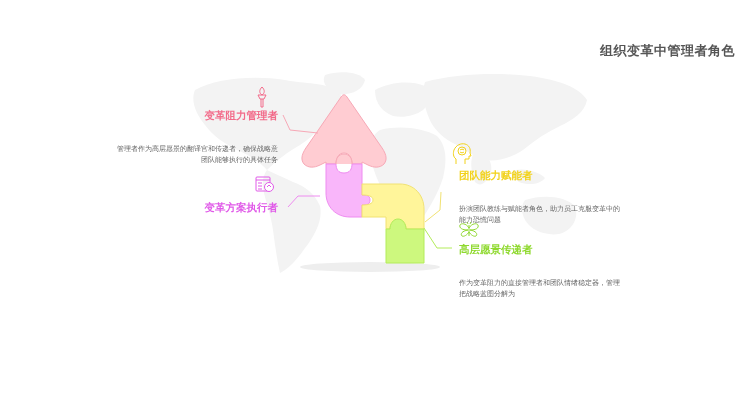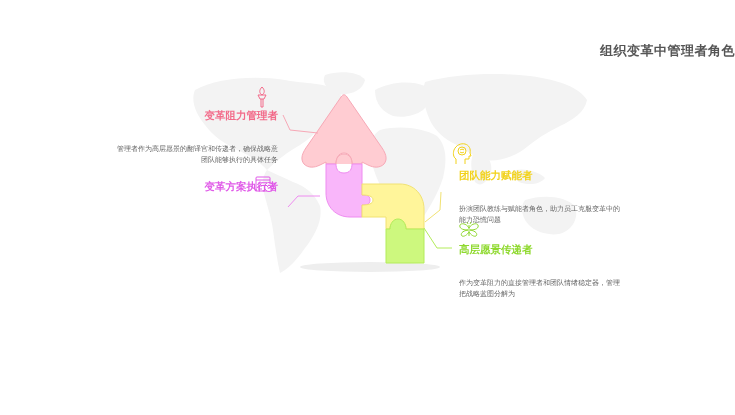--- a/index.html
+++ b/index.html
@@ -198,21 +198,21 @@
   </svg>
 
   <div class="block right-align" style="right:457px; top:108px; width:200px;">
     <div class="b-title" style="color:#F26B8A;">变革阻力管理者</div>
     <div class="b-desc">
       <div>管理者作为高层愿景的翻译官和传递者，确保战略意</div>
       <div>团队能够执行的具体任务</div>
     </div>
   </div>
 
-  <div class="block right-align" style="right:457px; top:179px; width:200px;">
+  <div class="block right-align" style="right:457px; top:200px; width:200px;">
     <div class="b-title" style="color:#E05AE8;">变革方案执行者</div>
   </div>
 
   <div class="block left-align" style="left:459px; top:168px; width:200px;">
     <div class="b-title" style="color:#F2D21B;">团队能力赋能者</div>
     <div class="b-desc">
       <div>扮演团队教练与赋能者角色，助力员工克服变革中的</div>
       <div>能力恐慌问题</div>
     </div>
   </div>

